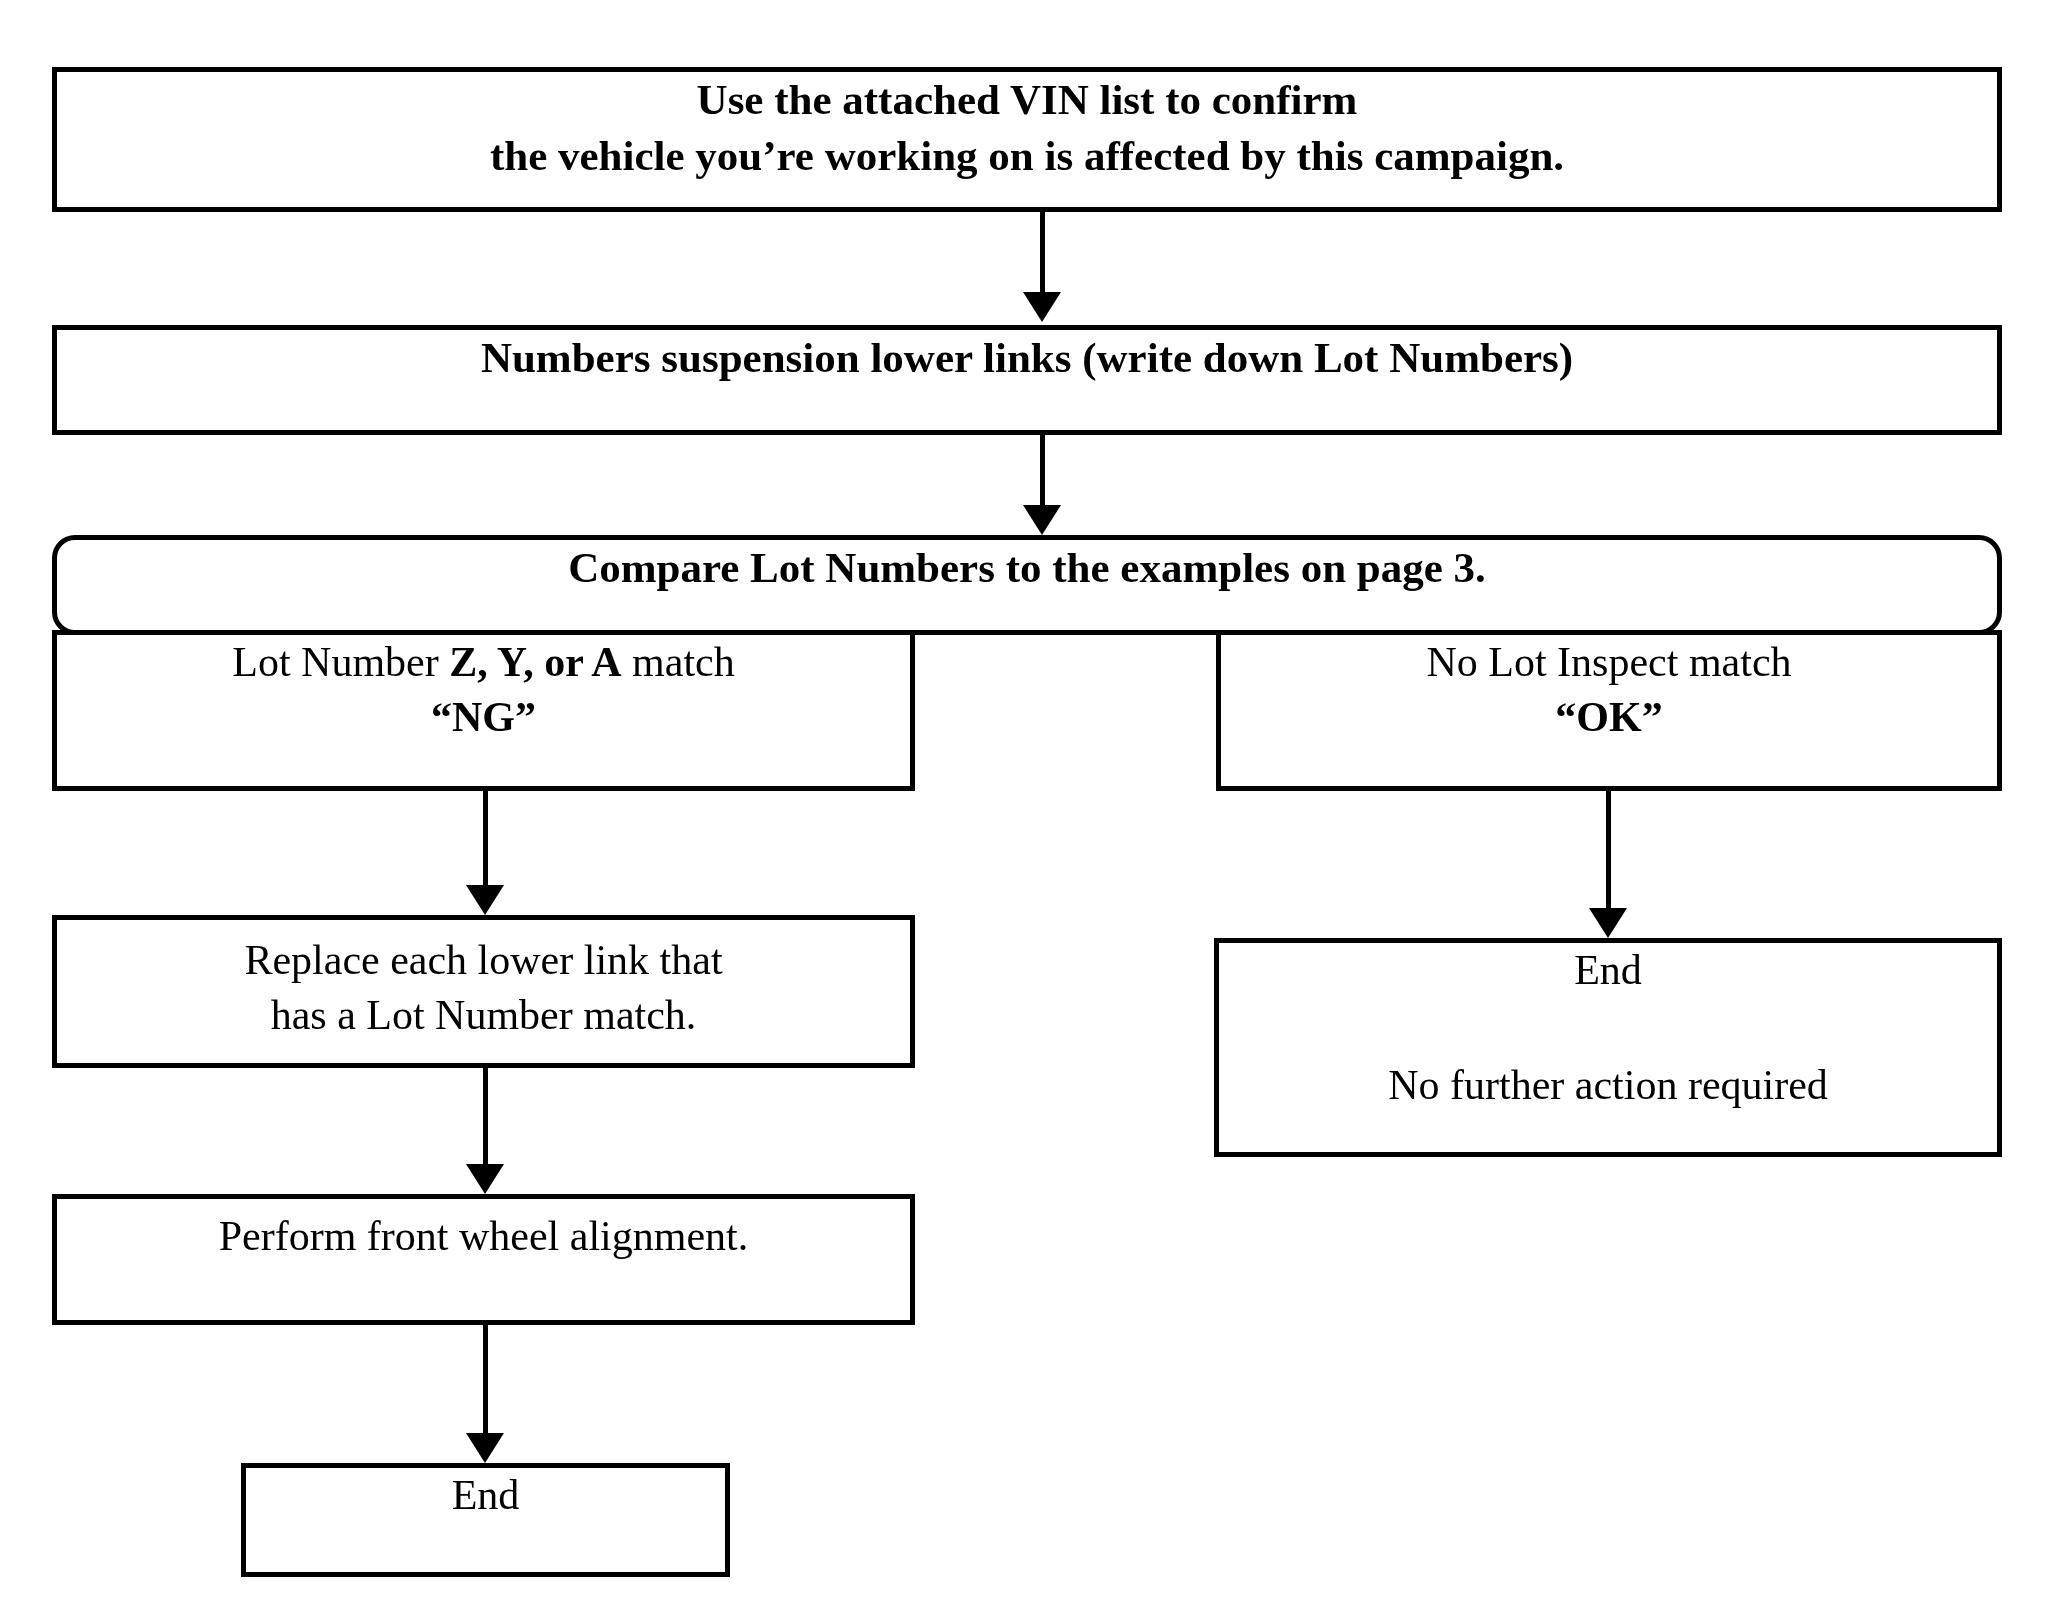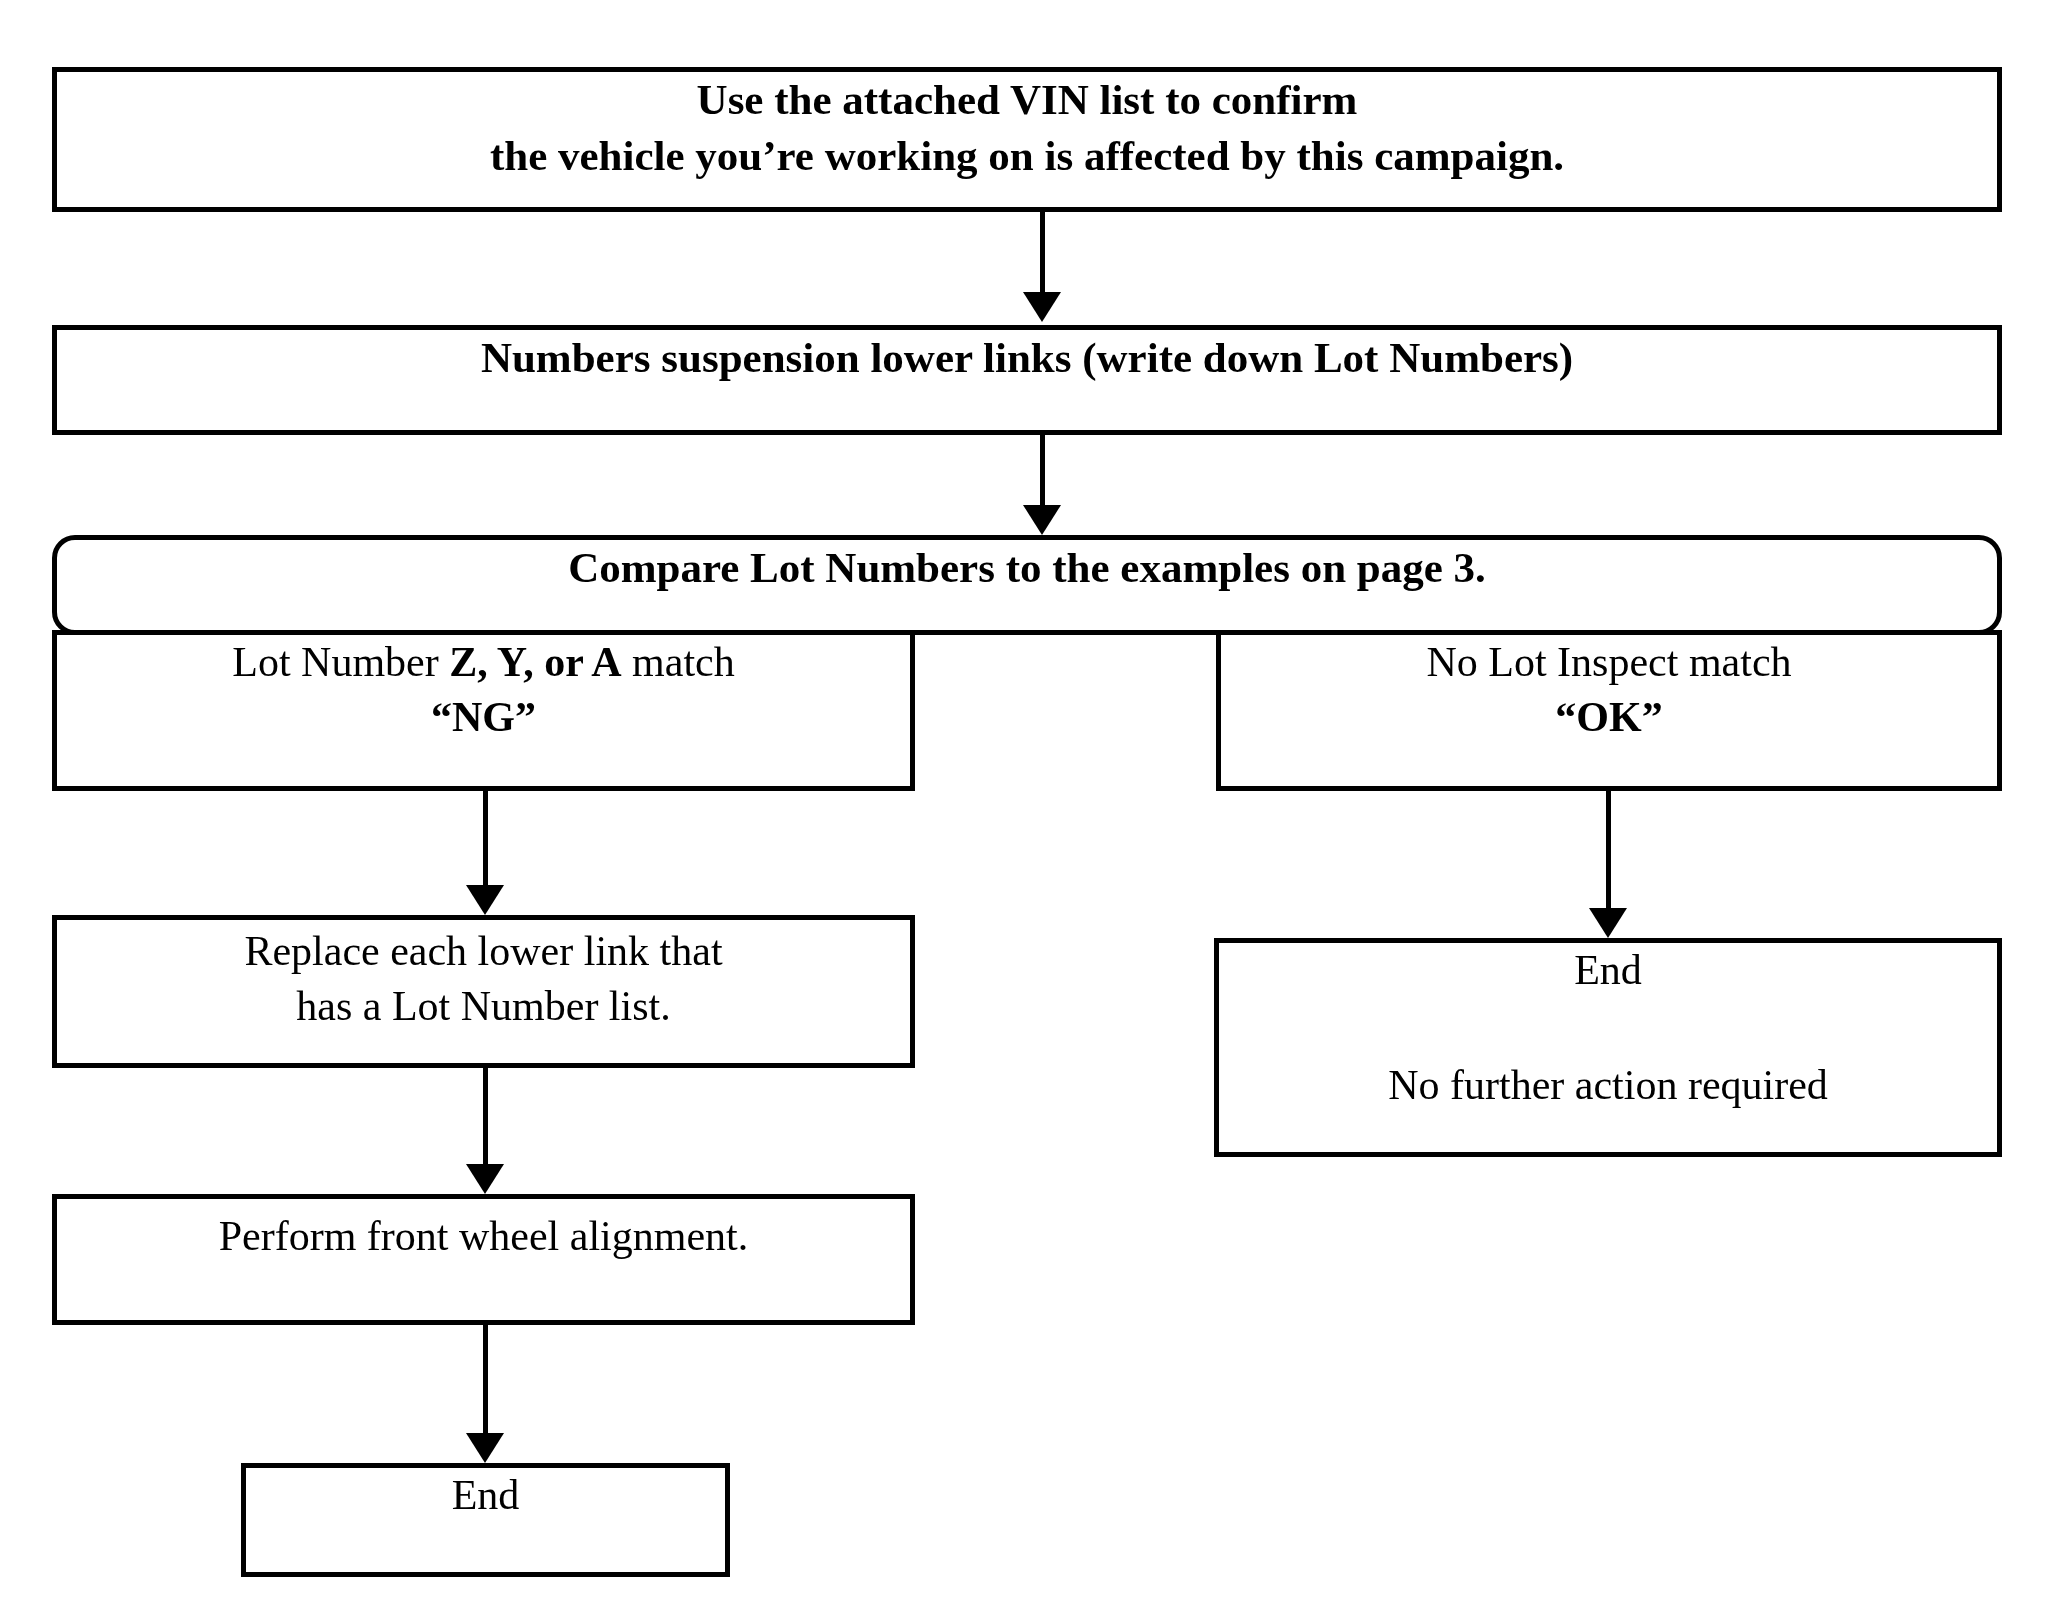--- a/index.html
+++ b/index.html
@@ -90,23 +90,23 @@
     <span class="txt">No Lot Inspect match</span>
     <span class="txt bold">“OK”</span>
   </div>
 
   <div class="conn vline" style="left:483px; top:791px; height:99px;"></div>
   <div class="arrowhead" style="left:466px; top:885px;"></div>
 
   <div class="conn vline" style="left:1606px; top:791px; height:121px;"></div>
   <div class="arrowhead" style="left:1589px; top:908px;"></div>
 
-  <div class="node vcenter fs-mid normal" style="left:52px; top:915px; width:863px; height:153px; padding:4px 18px;">
+  <div class="node vcenter fs-mid normal" style="left:52px; top:915px; width:863px; height:153px; padding:13px 18px;">
     <span class="txt">Replace each lower link that</span>
-    <span class="txt">has a Lot Number list.</span>
+    <span class="txt">has a Lot Number match.</span>
   </div>
 
   <div class="node vcenter fs-mid normal" style="left:1214px; top:938px; width:788px; height:219px; padding:0 18px;">
     <span class="txt">End</span>
     <span class="txt" style="height:60px;"></span>
     <span class="txt">No further action required</span>
   </div>
 
   <div class="conn vline" style="left:483px; top:1068px; height:96px;"></div>
   <div class="arrowhead" style="left:466px; top:1164px;"></div>

